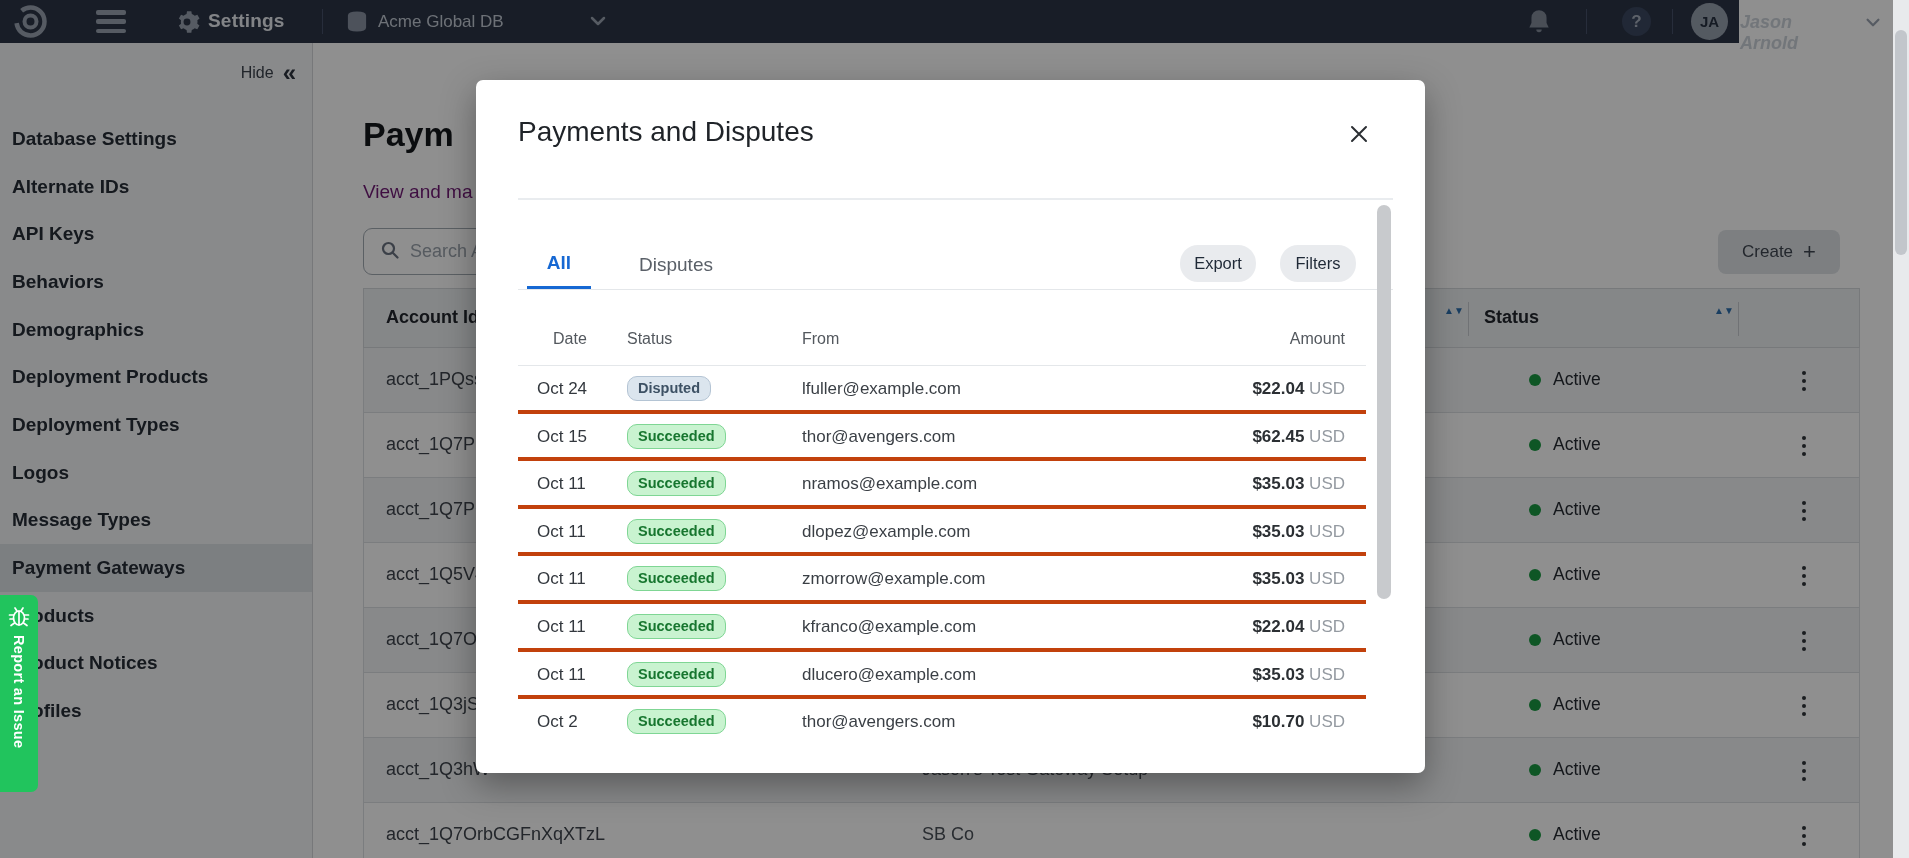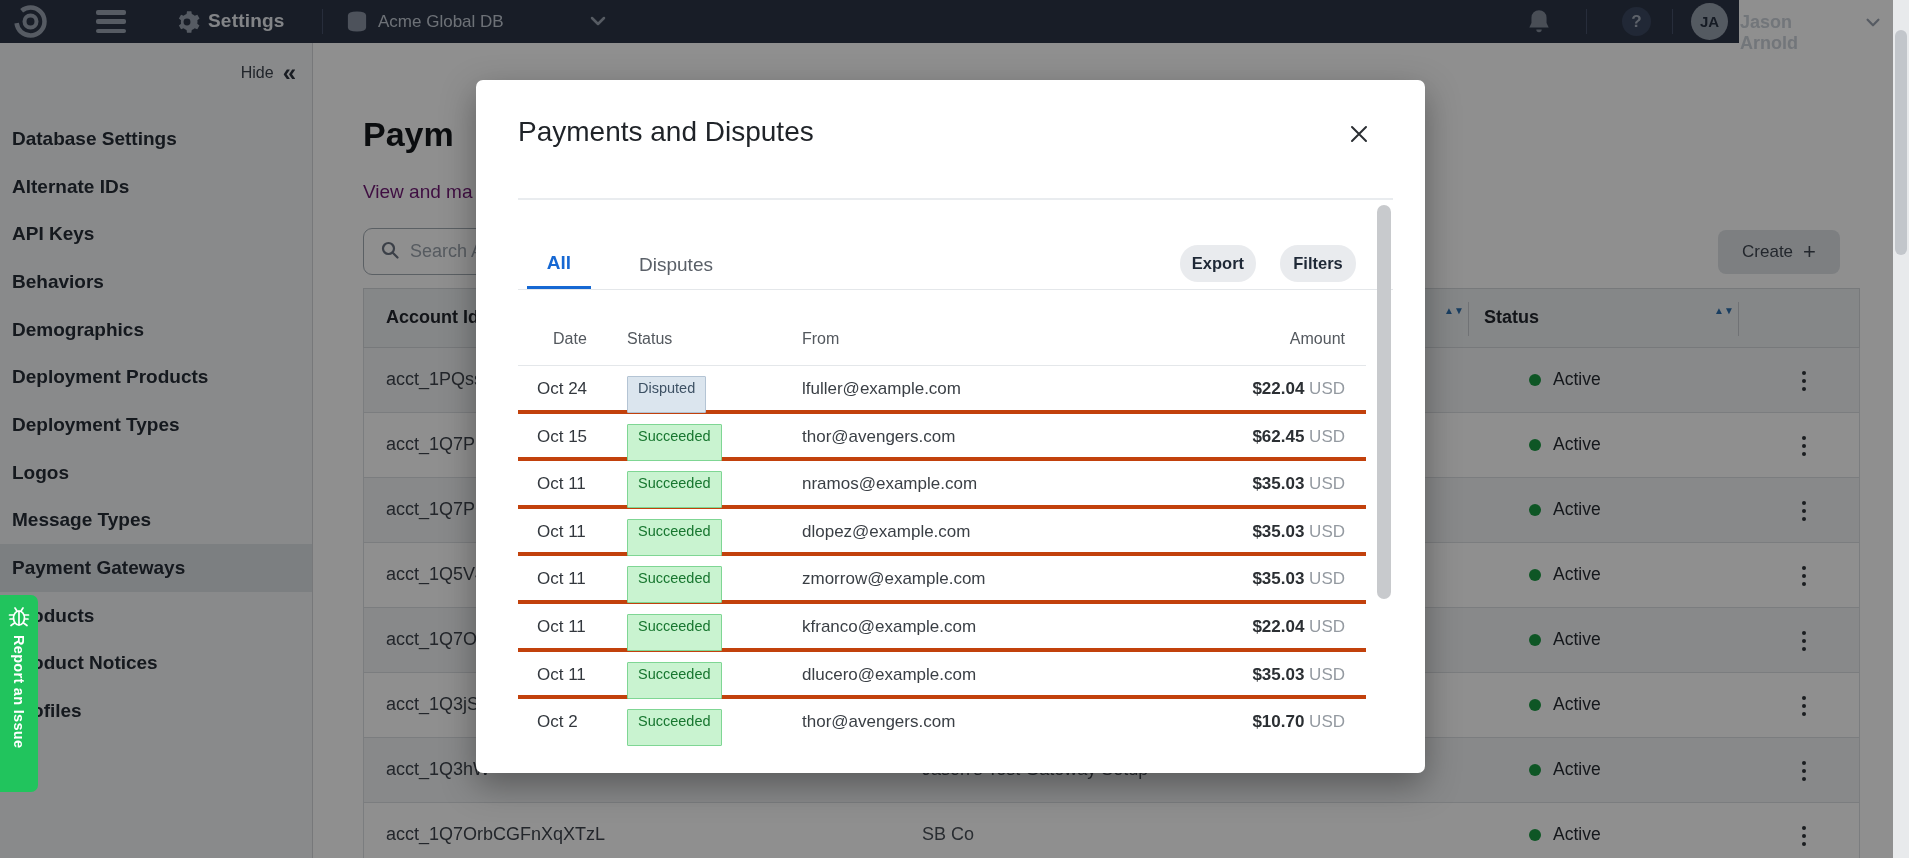--- a/index.html
+++ b/index.html
@@ -15,21 +15,21 @@
   .tb-gear { position:absolute; left:174px; top:9px; }
   .tb-settings { position:absolute; left:208px; top:10px; font-size:19px; font-weight:700; color:#e8ebf0; letter-spacing:.2px; }
   .tb-div { position:absolute; top:9px; width:1px; height:25px; background:#46516a; }
   .tb-db-ico { position:absolute; left:345px; top:10px; }
   .tb-dbname { position:absolute; left:378px; top:12px; font-size:17px; color:#c3cad4; }
   .chev { stroke:#9aa3b0; stroke-width:2.5; fill:none; stroke-linecap:round; stroke-linejoin:round; }
   .tb-chev-db { position:absolute; left:588px; top:14px; }
   .tb-bell { position:absolute; left:1526px; top:8px; }
   .tb-help { position:absolute; left:1622px; top:7px; width:29px; height:29px; border-radius:50%; background:#3c4860; color:#a7afbd; font-size:17px; font-weight:700; text-align:center; line-height:29px; }
   .tb-avatar { position:absolute; left:1691px; top:3px; width:37px; height:37px; border-radius:50%; background:#97a0ad; color:#273141; font-size:15px; font-weight:700; text-align:center; line-height:37px; }
-  .tb-user { position:absolute; left:1740px; top:12px; font-size:18px; font-weight:700; color:#ccd2da; }
+  .tb-user { position:absolute; left:1740px; top:12px; font-size:18px; font-weight:700; color:#ccd2da;font-style:italic; }
   .tb-chev-user { position:absolute; left:1864px; top:15px; }
 
   
   .sidebar { position:absolute; left:0; top:43px; width:313px; height:815px; background:#f5f6f8; border-right:1px solid #d4d7da; z-index:5; }
   .side-hide { position:absolute; right:16px; top:20px; display:flex; align-items:center; gap:9px; cursor:pointer; }
   .side-hide .lbl { font-size:16px; color:#3b424c; }
   .side-hide .dbl-chev { font-size:24px; color:#2e353f; font-weight:700; line-height:20px; }
   .side-list { position:absolute; left:0; top:72px; width:100%; }
   .side-item { height:47.7px; display:flex; align-items:center; padding-left:12px; cursor:pointer; }
   .side-item .side-label { font-size:19px; font-weight:600; color:#262d37; }
@@ -68,32 +68,32 @@
 
   
   .modal { position:absolute; left:476px; top:80px; width:949px; height:693px; background:#fff; border-radius:7px; box-shadow:0 12px 34px rgba(0,0,0,.35); z-index:60; }
   .m-title { position:absolute; left:42px; top:36px; font-size:28px; font-weight:500; color:#1f2328; }
   .m-close { position:absolute; left:868px; top:39px; width:30px; height:30px; display:flex; align-items:center; justify-content:center; cursor:pointer; border-radius:4px; }
   .m-topline { position:absolute; left:42px; top:118px; width:875px; height:2px; background:#e9ecef; }
   .m-tabline { position:absolute; left:42px; top:209px; width:875px; height:1px; background:#e4e7ea; }
   .m-tab { position:absolute; top:160px; height:49px; display:flex; align-items:center; justify-content:center; font-size:19px; cursor:pointer; }
   .m-tab.all { left:51px; width:64px; color:#1668d3; font-weight:700; border-bottom:3px solid #1668d3; }
   .m-tab.disputes { left:150px; width:100px; color:#5a6068; }
-  .m-btn { position:absolute; top:165px; width:76px; height:37px; background:#e9ebee; border:none; border-radius:18px; font-size:16.5px; font-weight:700; color:#1f2937; cursor:pointer; font-family:inherit; }
+  .m-btn { position:absolute; top:165px; width:76px; height:37px; background:#e9ebee; border:none; border-radius:18px; font-size:16.5px; font-weight:400; color:#1f2937; cursor:pointer; font-family:inherit; }
   .m-btn.export { left:704px; }
   .m-btn.filters { left:804px; }
   .m-th { position:absolute; top:250px; font-size:16px; color:#53585e; }
   .m-th.date { left:77px; } .m-th.status { left:151px; } .m-th.from { left:326px; }
   .m-th.amount { left:669px; width:200px; text-align:right; }
   .m-headline { position:absolute; left:42px; top:285px; width:848px; height:1px; background:#e4e7ea; }
   .m-rows { position:absolute; left:42px; top:286px; width:848px; }
   .m-row { position:relative; height:47.6px; border-bottom:4px solid #c2410c; }
   .m-row:last-child { border-bottom:none; }
   .m-row .d { position:absolute; left:19px; top:13px; font-size:17px; color:#33383e; }
-  .m-row .badge { position:absolute; left:109px; top:10px; font-size:14.5px; font-weight:400; padding:3px 10px 16px; border-radius:1px; }
+  .m-row .badge { position:absolute; left:109px; top:10px; font-size:14.5px; font-weight:700; padding:3px 10px 4px; border-radius:10px; }
   .badge.succeeded { background:#c9f3d0; border:1px solid #7fd694; color:#17762f; }
   .badge.disputed { background:#dbe5ee; border:1px solid #b4c4d4; color:#3d5164; }
   .m-row .f { position:absolute; left:284px; top:13px; font-size:17px; color:#3a3f45; }
   .m-row .a { position:absolute; left:627px; top:13px; width:200px; text-align:right; font-size:17px; }
   .m-row .a b { font-weight:700; color:#2b2f33;margin-top:41px; }
   .m-row .a span { color:#949aa1; }
   .m-scrollthumb { position:absolute; left:901px; top:125px; width:14px; height:394px; background:#c8cacd; border-radius:7px; }
 
   
   .report-tab { position:absolute; left:0; top:595px; width:38px; height:197px; background:#21c45d; border-radius:0 7px 7px 0; z-index:70; cursor:pointer; }

